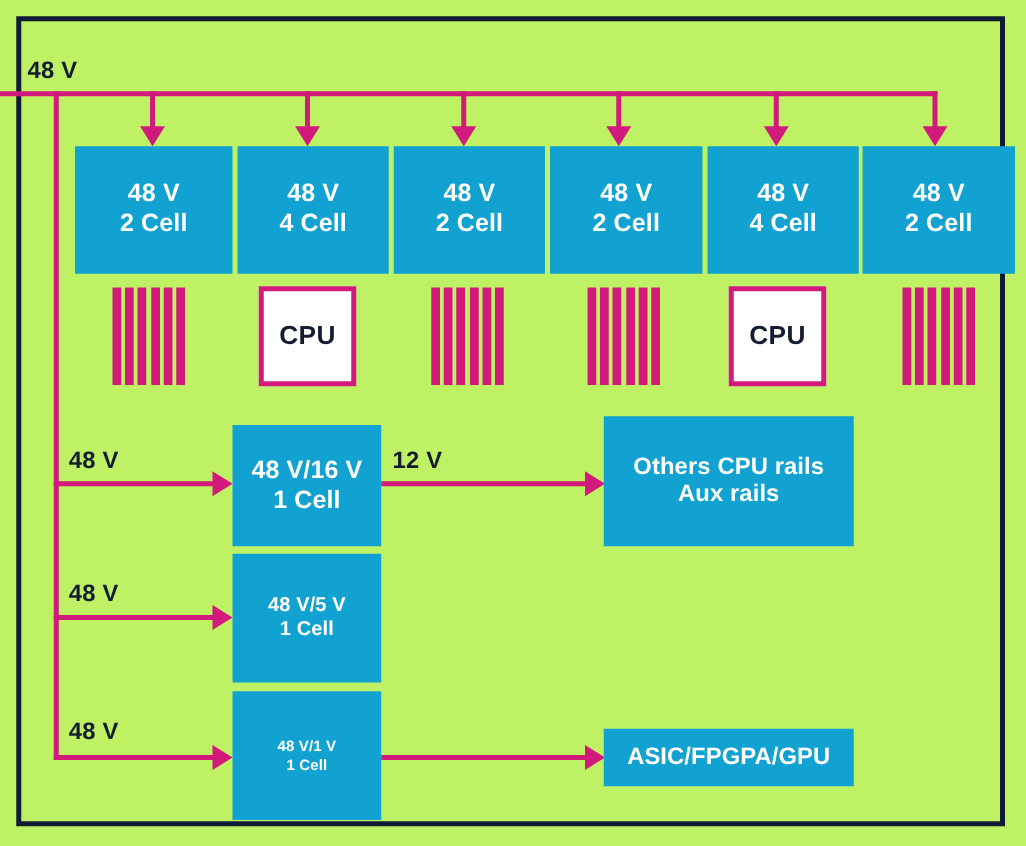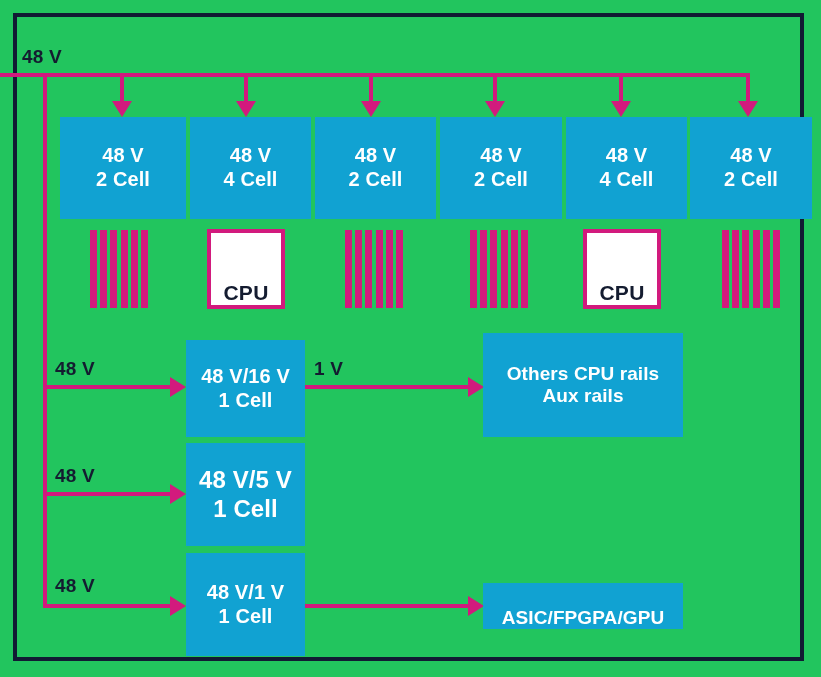--- a/index.html
+++ b/index.html
@@ -8,21 +8,21 @@
     padding: 0;
     background: #ffffff;
   }
   body {
     font-family: "Liberation Sans", sans-serif;
   }
   #diagram-root {
     position: relative;
     width: 821px;
     height: 677px;
-    background: #22c55e;
+    background: #bef264;
     overflow: hidden;
   }
   .frame {
     position: absolute;
     left: 13px;
     top: 13px;
     width: 791px;
     height: 648px;
     border: 4px solid #111b33;
     box-sizing: border-box;
@@ -99,21 +99,21 @@
     background: #d21a7d;
   }
 
   
   .cpu-box {
     position: absolute;
     border: 4px solid #d21a7d;
     background: #ffffff;
     color: #141c30;
     display: flex;
-    align-items: flex-end;
+    align-items: center;
     justify-content: center;
     font-weight: bold;
     font-size: 21px;
     box-sizing: border-box;
     letter-spacing: 0.3px;
   }
 </style>
 </head>
 <body>
 
@@ -222,50 +222,50 @@
   <div class="label" style="left:55px; top:358px;">48 V</div>
 
   <div class="wire-h" style="left:43px; top:385px; width:130px;"></div>
   <div class="arrow-right" style="left:170px; top:377px;"></div>
 
   <div class="blue-box" style="left:186px; top:340px; width:119px; height:97px; font-size:20px;">
     <span class="line">48 V/16 V</span>
     <span class="line">1 Cell</span>
   </div>
 
-  <div class="label" style="left:314px; top:358px;">1 V</div>
+  <div class="label" style="left:314px; top:358px;">12 V</div>
 
   <div class="wire-h" style="left:305px; top:385px; width:165px;"></div>
   <div class="arrow-right" style="left:468px; top:377px;"></div>
 
   <div class="blue-box" style="left:483px; top:333px; width:200px; height:104px; font-size:19px;">
     <span class="line">Others CPU rails</span>
     <span class="line">Aux rails</span>
   </div>
 
   <div class="label" style="left:55px; top:465px;">48 V</div>
 
   <div class="wire-h" style="left:43px; top:492px; width:130px;"></div>
   <div class="arrow-right" style="left:170px; top:484px;"></div>
 
-  <div class="blue-box" style="left:186px; top:443px; width:119px; height:103px; font-size:24px;">
+  <div class="blue-box" style="left:186px; top:443px; width:119px; height:103px; font-size:16px;">
     <span class="line">48 V/5 V</span>
     <span class="line">1 Cell</span>
   </div>
 
   <div class="label" style="left:55px; top:575px;">48 V</div>
 
   <div class="wire-h" style="left:43px; top:604px; width:130px;"></div>
   <div class="arrow-right" style="left:170px; top:596px;"></div>
 
-  <div class="blue-box" style="left:186px; top:553px; width:119px; height:103px; font-size:20px;">
+  <div class="blue-box" style="left:186px; top:553px; width:119px; height:103px; font-size:12px;">
     <span class="line">48 V/1 V</span>
     <span class="line">1 Cell</span>
   </div>
 
   <div class="wire-h" style="left:305px; top:604px; width:165px;"></div>
   <div class="arrow-right" style="left:468px; top:596px;"></div>
 
-  <div class="blue-box" style="left:483px; top:583px; width:200px; height:46px; font-size:19px;justify-content:flex-end;">
+  <div class="blue-box" style="left:483px; top:583px; width:200px; height:46px; font-size:19px;">
     <span class="line">ASIC/FPGPA/GPU</span>
   </div>
 
 </div>
 
 </body></html>

